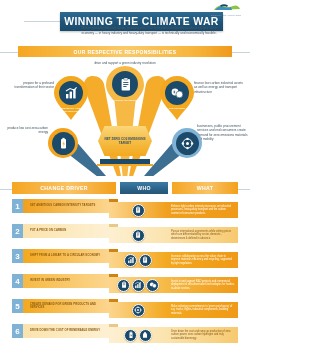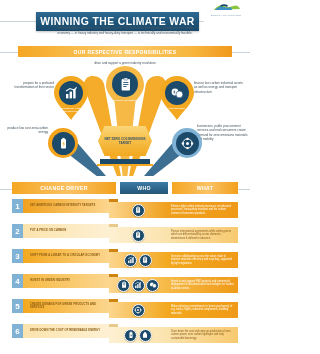--- a/index.html
+++ b/index.html
@@ -5,21 +5,21 @@
   * { box-sizing: border-box; margin: 0; padding: 0; }
   html, body {
     width: 250px; height: 354px;
     background: #ffffff;
     font-family: "Liberation Sans", sans-serif;
     overflow: hidden;
   }
   .page { position: relative; width: 250px; height: 354px; background: #fff; }
 
   
-  .header-zone { position: relative; height: 45px; }
+  .header-zone { position: relative; height: 45px; margin-left: 24px; }
   .rule-left, .rule-right {
     position: absolute; top: 21px; height: 1px; background: #c9d3da;
   }
   .rule-left { left: 0; width: 36px; }
   .rule-right { right: 46px; width: 14px; }
   .title-bar {
     position: absolute; left: 36px; top: 12px; width: 163px; height: 19px;
     background: linear-gradient(180deg, #2e6a93 0%, #1f5478 55%, #1a4a6b 100%);
     display: flex; align-items: center; justify-content: center;
     box-shadow: 0 1px 2px rgba(0,0,0,.25);

